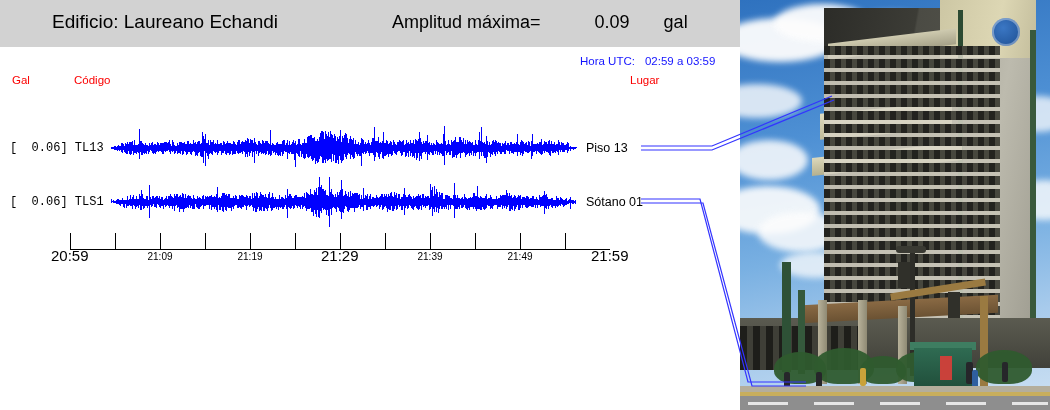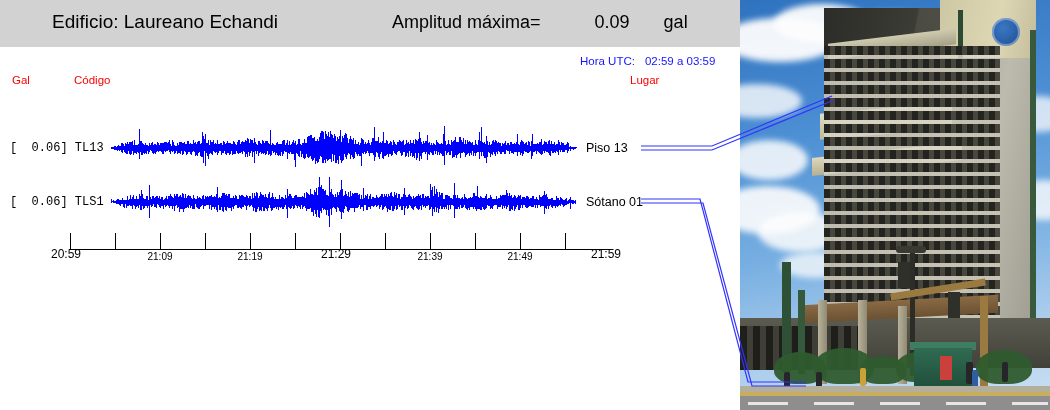--- a/index.html
+++ b/index.html
@@ -65,21 +65,21 @@
   .wave svg{display:block;width:100%;height:100%;}
 
   
   #axis{position:absolute;left:70px;top:232px;width:540px;height:36px;}
   #axis svg{display:block;}
   .tick-lab{
     position:absolute;color:#000;
     font-family:"Liberation Sans", sans-serif;
     white-space:nowrap;
   }
-  .tick-lab.big{font-size:12px;}
+  .tick-lab.big{font-size:15px;}
   .tick-lab.small{font-size:10px;}
 
   
   #leaders{position:absolute;left:0;top:0;width:1050px;height:410px;pointer-events:none;}
 
   
   #photo{
     position:absolute;left:740px;top:0;width:310px;height:410px;overflow:hidden;
     background:#4f8fd0;
   }

